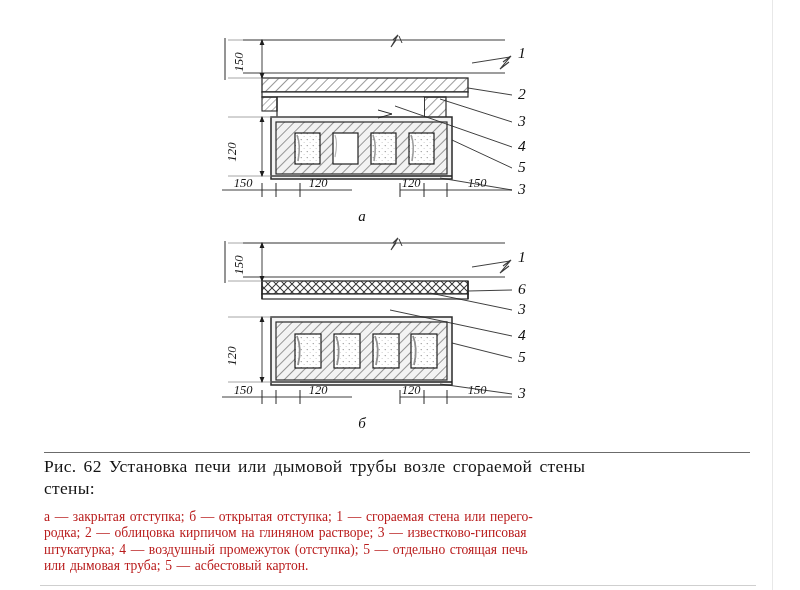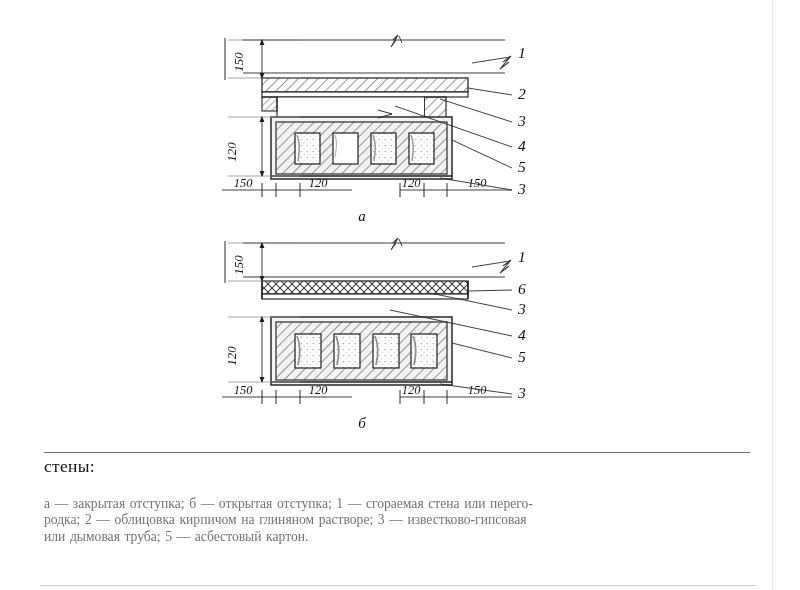--- a/index.html
+++ b/index.html
@@ -57,25 +57,25 @@
     letter-spacing: 0.3px;
     color: #141414;
     margin: 0;
     word-spacing: 2.5px;
     font-weight: 400;
   }
   .caption-title .t-line1 { display: block; }
   .caption-title .t-line2 { display: block; }
 
   .legend {
-    margin-top: 19px;
+    margin-top: 10px;
     font-family: "Liberation Serif", serif;
     font-size: 13.6px;
     line-height: 16.4px;
-    color: #737373;
+    color: #b91c1c;
     word-spacing: 1.2px;
   }
   .legend .lg-line { display: block; white-space: nowrap; }
 
   
   .page-edge {
     position: absolute;
     left: 40px;
     top: 585px;
     width: 716px;
@@ -311,24 +311,26 @@
 
         <text x="362" y="428" font-family="Liberation Serif, serif" font-size="15" font-style="italic" fill="#111" text-anchor="middle">б</text>
       </g>
     </svg>
   </div>
 
   <div class="caption-rule"></div>
 
   <div class="caption-block">
     <div class="caption-title">
+      <span class="t-line1">Рис. 62  Установка печи или дымовой трубы возле  сгораемой  стены</span>
       <span class="t-line2">стены:</span>
     </div>
     <div class="legend">
       <span class="lg-line">а — закрытая отступка; б — открытая отступка; 1 — сгораемая стена или перего-</span>
       <span class="lg-line">родка; 2 — облицовка  кирпичом на глиняном  растворе;  3 — известково-гипсовая</span>
+      <span class="lg-line">штукатурка; 4 — воздушный промежуток (отступка); 5 — отдельно стоящая печь</span>
       <span class="lg-line">или дымовая труба; 5 — асбестовый картон.</span>
     </div>
   </div>
 
   <div class="page-edge"></div>
   <div class="right-edge"></div>
 </div>
 
 </body></html>

